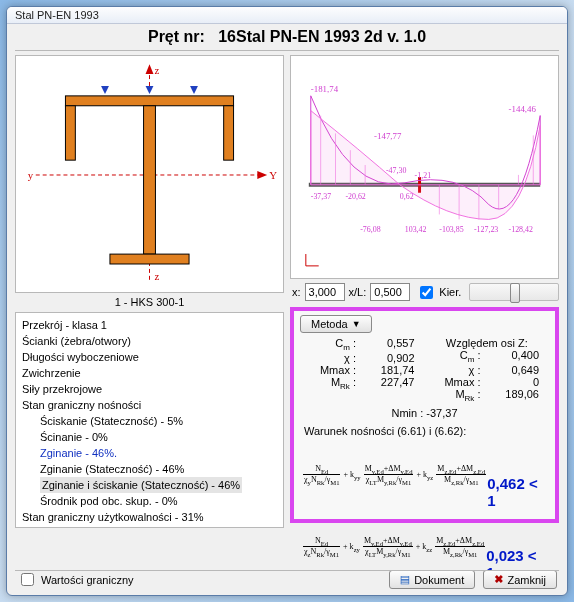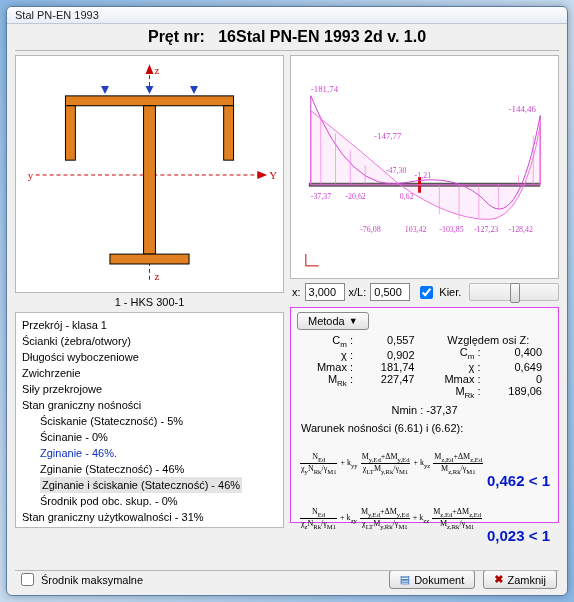--- a/index.html
+++ b/index.html
@@ -76,21 +76,21 @@
     background: #fff;
     height: 216px;
     padding: 4px 6px;
     overflow: hidden;
     line-height: 16px;
   }
   .ind1 { padding-left: 18px; }
   .blue-sel { color: #1030c0; }
   .grey-sel { background: #e4e4e4; display:inline-block; padding:0 2px;}
   .results {
-    border: 1px solid #d946ef;
+    border: 4px solid #d946ef;
     background: #f8f8f8;
     height: 216px;
     padding: 4px 6px;
     font-size: 11px;
   }
   .btn {
     display: inline-flex; align-items: center; gap: 4px;
     background: linear-gradient(#fdfdfd,#e2e2e2);
     border: 1px solid #8a8a8a; border-radius: 3px;
     padding: 2px 10px; font-size: 11px;
@@ -319,21 +319,21 @@
           <span class="res-val">0,023 &lt; 1</span>
         </div>
       </div>
     </div>
   </div>
 
   <div class="bottom">
     <hr>
     <label class="left">
       <input type="checkbox" style="">
-      <span>Środnik maksymalne</span>
+      <span>Wartości graniczny</span>
     </label>
     <div style="display:flex; gap:8px;">
       <button class="btn">
         <span style="color:#2060c0">▤</span>
         <span>Dokument</span>
       </button>
       <button class="btn">
         <span class="xicon">✖</span>
         <span>Zamknij</span>
       </button>

